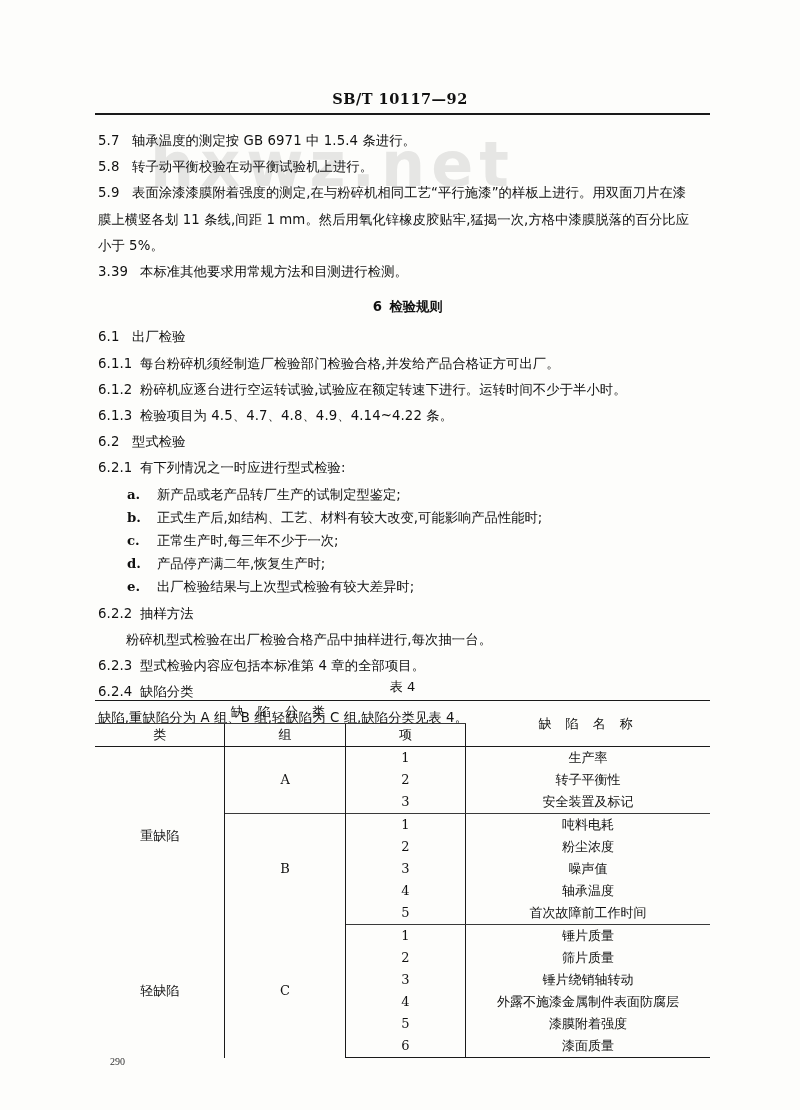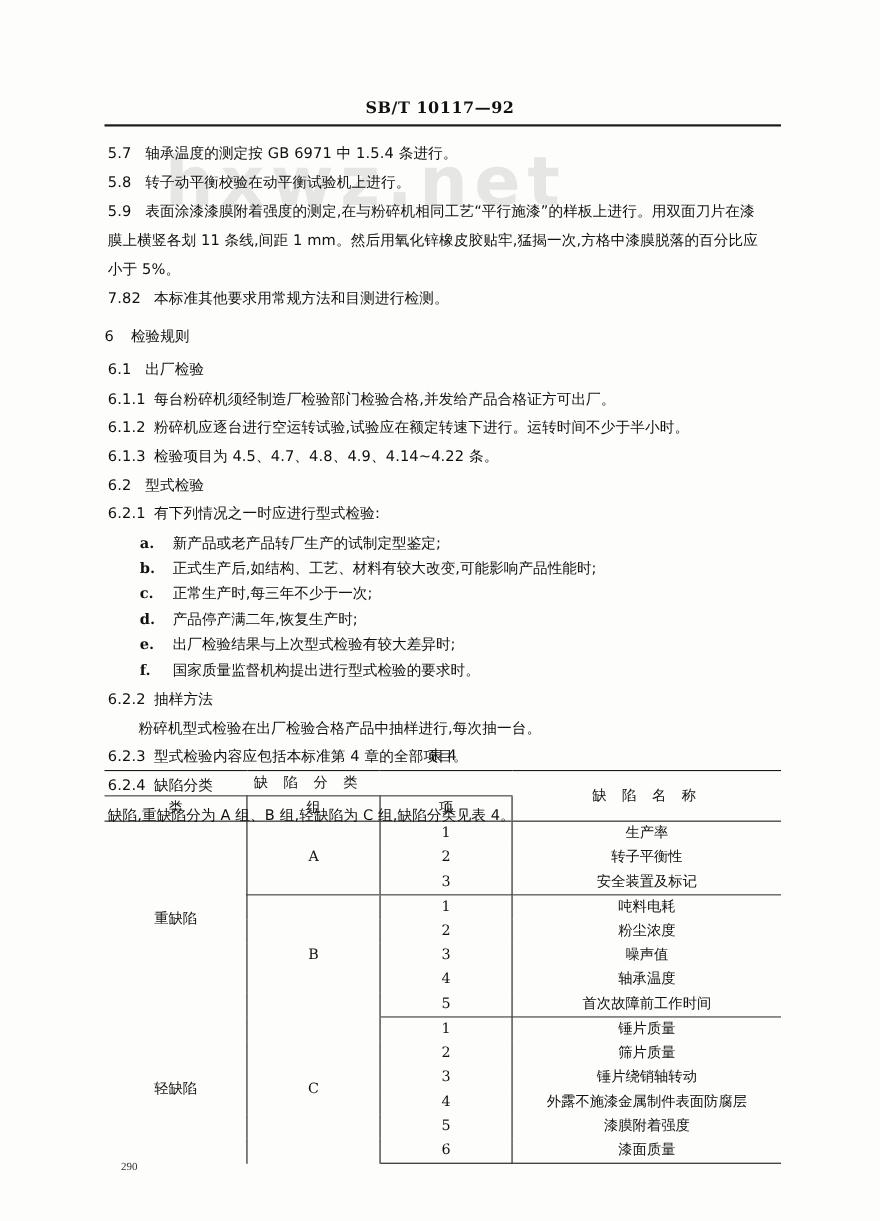--- a/index.html
+++ b/index.html
@@ -80,24 +80,25 @@
   }
   .num {
     display: inline-block;
     min-width: 34px;
   }
   .num.wide {
     min-width: 42px;
   }
   .sec-head {
     font-size: 13.3px;
-    font-weight: normal;
+    font-weight: bold;
     line-height: 23.2px;
     margin: 0;
     white-space: nowrap;
+    text-align: center;
   }
   .sec-head .num {
     min-width: 24px;
   }
   .first-indent {
     text-indent: 28px;
   }
   .item-row {
     font-size: 13.3px;
     line-height: 23.2px;
@@ -190,21 +191,21 @@
         <span class="num">5.8</span><span>转子动平衡校验在动平衡试验机上进行。</span>
       </p>
 
       <p class="para">
         <span class="num">5.9</span><span>表面涂漆漆膜附着强度的测定,在与粉碎机相同工艺“平行施漆”的样板上进行。用双面刀片在漆</span>
       </p>
       <p class="para">膜上横竖各划 11 条线,间距 1 mm。然后用氧化锌橡皮胶贴牢,猛揭一次,方格中漆膜脱落的百分比应</p>
       <p class="para">小于 5%。</p>
 
       <p class="para">
-        <span class="num wide">7.82</span><span>本标准其他要求用常规方法和目测进行检测。</span>
+        <span class="num wide">3.39</span><span>本标准其他要求用常规方法和目测进行检测。</span>
       </p>
 
       <div class="spacer-sm"></div>
 
       <p class="sec-head">
         <span class="num">6</span><span>检验规则</span>
       </p>
 
       <div class="spacer-xs"></div>
 
@@ -240,23 +241,20 @@
         <span class="mk">b.</span><span>正式生产后,如结构、工艺、材料有较大改变,可能影响产品性能时;</span>
       </p>
       <p class="item-row">
         <span class="mk">c.</span><span>正常生产时,每三年不少于一次;</span>
       </p>
       <p class="item-row">
         <span class="mk">d.</span><span>产品停产满二年,恢复生产时;</span>
       </p>
       <p class="item-row">
         <span class="mk">e.</span><span>出厂检验结果与上次型式检验有较大差异时;</span>
-      </p>
-      <p class="item-row">
-        <span class="mk">f.</span><span>国家质量监督机构提出进行型式检验的要求时。</span>
       </p>
 
       <p class="para">
         <span class="num wide">6.2.2</span><span>抽样方法</span>
       </p>
       <p class="para first-indent">粉碎机型式检验在出厂检验合格产品中抽样进行,每次抽一台。</p>
 
       <p class="para">
         <span class="num wide">6.2.3</span><span>型式检验内容应包括本标准第 4 章的全部项目。</span>
       </p>

